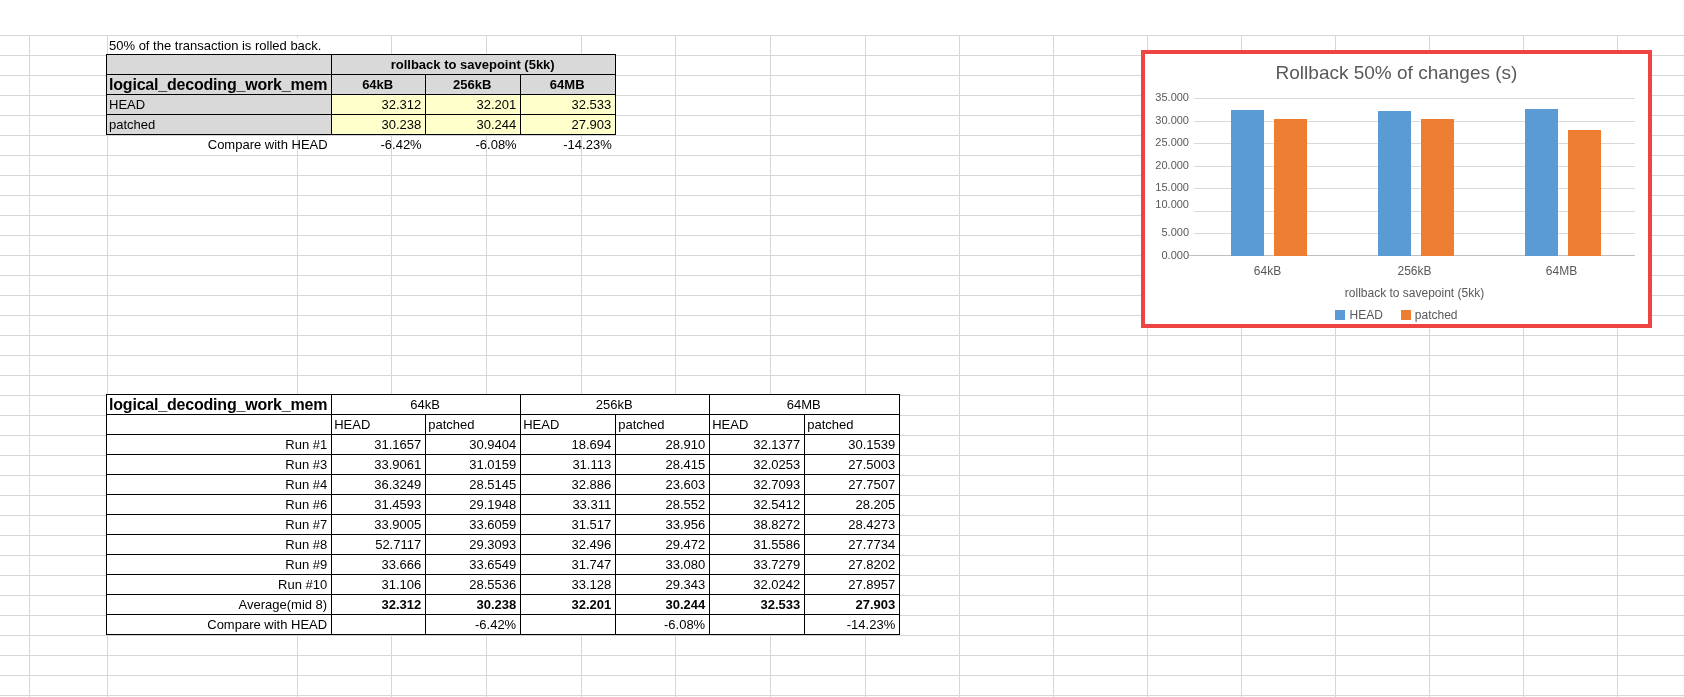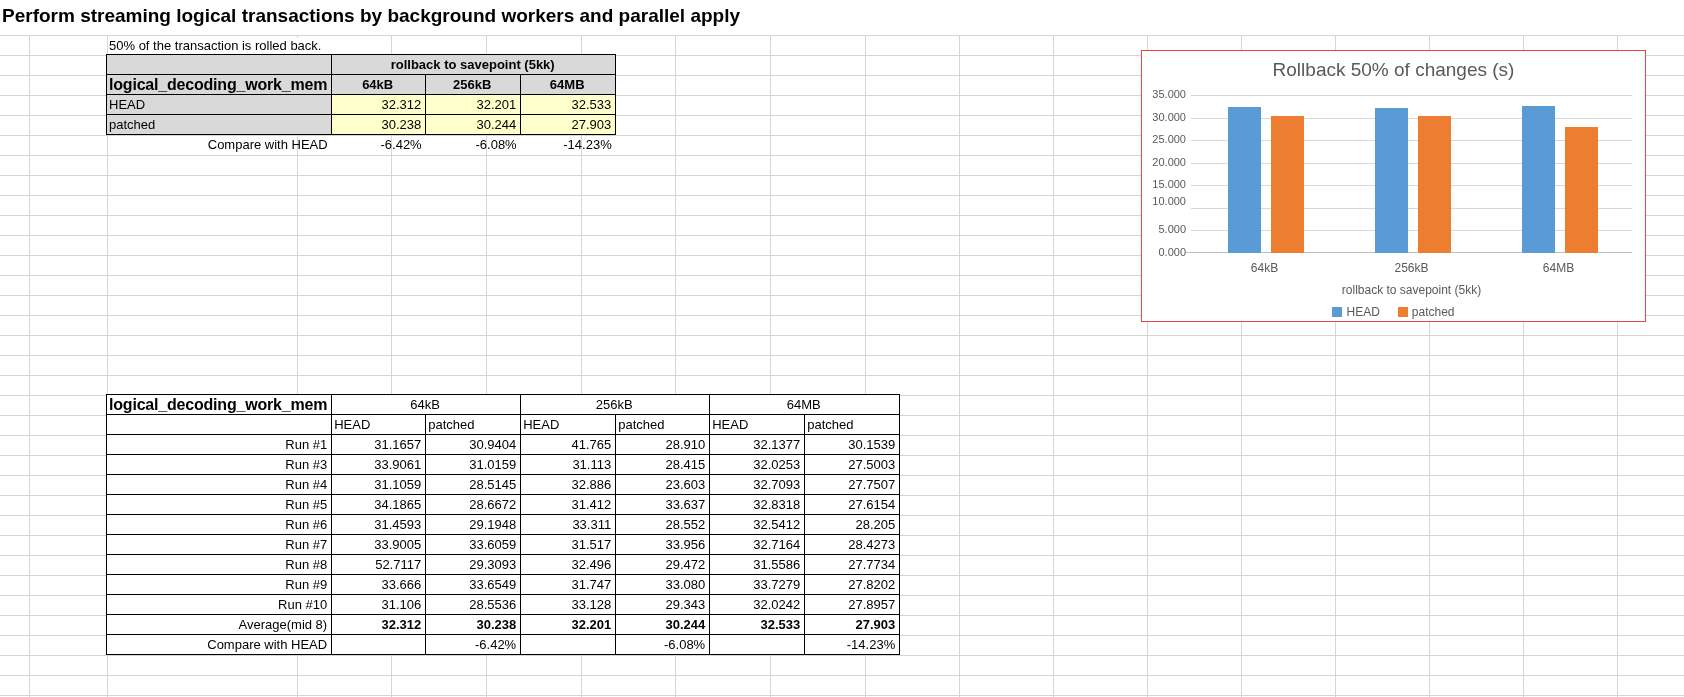--- a/index.html
+++ b/index.html
@@ -19,21 +19,21 @@
   .bd{border:1px solid #000;}
   .gray{background:#d9d9d9;}
   .yellow{background:#ffffcc;}
   .white{background:#fff;}
   .num{text-align:right;}
   .ctr{text-align:center;}
   .bold{font-weight:bold;}
   .small{font-size:16px;letter-spacing:-0.2px;}
   
   .chart{position:absolute;left:1141px;top:50px;width:503px;height:270px;background:#fff;
-         border:1px solid #ef4444;z-index:5;color:#595959;}
+         border:4px solid #ef4444;z-index:5;color:#595959;}
   .chart-title{position:absolute;top:8px;left:0;width:100%;text-align:center;font-size:19px;}
   .plot{position:absolute;left:49px;top:44px;width:441px;height:158px;}
   .cgrid{position:absolute;left:0;width:100%;height:1px;background:#d9d9d9;}
   .caxis{position:absolute;left:-5px;right:0;bottom:0;height:1px;background:#bfbfbf;width:446px;}
   .ylab{position:absolute;left:0;width:44px;text-align:right;font-size:11px;}
   .bar{position:absolute;bottom:0;width:33px;}
   .catlab{position:absolute;width:100px;text-align:center;font-size:12px;}
   .xlab{position:absolute;left:49px;width:441px;text-align:center;font-size:12px;top:232px;}
   .legend{position:absolute;left:0;top:254px;width:100%;display:flex;justify-content:center;
           gap:18px;font-size:12px;}
@@ -92,21 +92,20 @@
       <div class="hline" style="top: 555px;"></div>
       <div class="hline" style="top: 575px;"></div>
       <div class="hline" style="top: 595px;"></div>
       <div class="hline" style="top: 615px;"></div>
       <div class="hline" style="top: 635px;"></div>
       <div class="hline" style="top: 655px;"></div>
       <div class="hline" style="top: 675px;"></div>
       <div class="hline" style="top: 695px;"></div>
     </div>
 
-  <div class="sheet-title">Perform streaming logical transactions by background workers and parallel apply</div>
   <div class="note">50% of the transaction is rolled back.</div>
 
   <table class="sum">
     <colgroup>
         <col style="width:191px">
         <col style="width:94px">
         <col style="width:95px">
         <col style="width:95px">
       </colgroup>
     <tbody>
@@ -212,68 +211,59 @@
       <td class="bd white">patched</td>
       <td class="bd white">HEAD</td>
       <td class="bd white">patched</td>
     </tr>
     </tbody>
       <tbody id="detail-body">
         <tr>
           <td class="bd white num">Run #1</td>
           <td class="bd white num">31.1657</td>
           <td class="bd white num">30.9404</td>
-          <td class="bd white num">41.765</td>
+          <td class="bd white num">18.694</td>
           <td class="bd white num">28.910</td>
           <td class="bd white num">32.1377</td>
           <td class="bd white num">30.1539</td>
         </tr>
         <tr>
           <td class="bd white num">Run #3</td>
           <td class="bd white num">33.9061</td>
           <td class="bd white num">31.0159</td>
           <td class="bd white num">31.113</td>
           <td class="bd white num">28.415</td>
           <td class="bd white num">32.0253</td>
           <td class="bd white num">27.5003</td>
         </tr>
         <tr>
           <td class="bd white num">Run #4</td>
-          <td class="bd white num">31.1059</td>
+          <td class="bd white num">36.3249</td>
           <td class="bd white num">28.5145</td>
           <td class="bd white num">32.886</td>
           <td class="bd white num">23.603</td>
           <td class="bd white num">32.7093</td>
           <td class="bd white num">27.7507</td>
-        </tr>
-        <tr>
-          <td class="bd white num">Run #5</td>
-          <td class="bd white num">34.1865</td>
-          <td class="bd white num">28.6672</td>
-          <td class="bd white num">31.412</td>
-          <td class="bd white num">33.637</td>
-          <td class="bd white num">32.8318</td>
-          <td class="bd white num">27.6154</td>
         </tr>
         <tr>
           <td class="bd white num">Run #6</td>
           <td class="bd white num">31.4593</td>
           <td class="bd white num">29.1948</td>
           <td class="bd white num">33.311</td>
           <td class="bd white num">28.552</td>
           <td class="bd white num">32.5412</td>
           <td class="bd white num">28.205</td>
         </tr>
         <tr>
           <td class="bd white num">Run #7</td>
           <td class="bd white num">33.9005</td>
           <td class="bd white num">33.6059</td>
           <td class="bd white num">31.517</td>
           <td class="bd white num">33.956</td>
-          <td class="bd white num">32.7164</td>
+          <td class="bd white num">38.8272</td>
           <td class="bd white num">28.4273</td>
         </tr>
         <tr>
           <td class="bd white num">Run #8</td>
           <td class="bd white num">52.7117</td>
           <td class="bd white num">29.3093</td>
           <td class="bd white num">32.496</td>
           <td class="bd white num">29.472</td>
           <td class="bd white num">31.5586</td>
           <td class="bd white num">27.7734</td>

